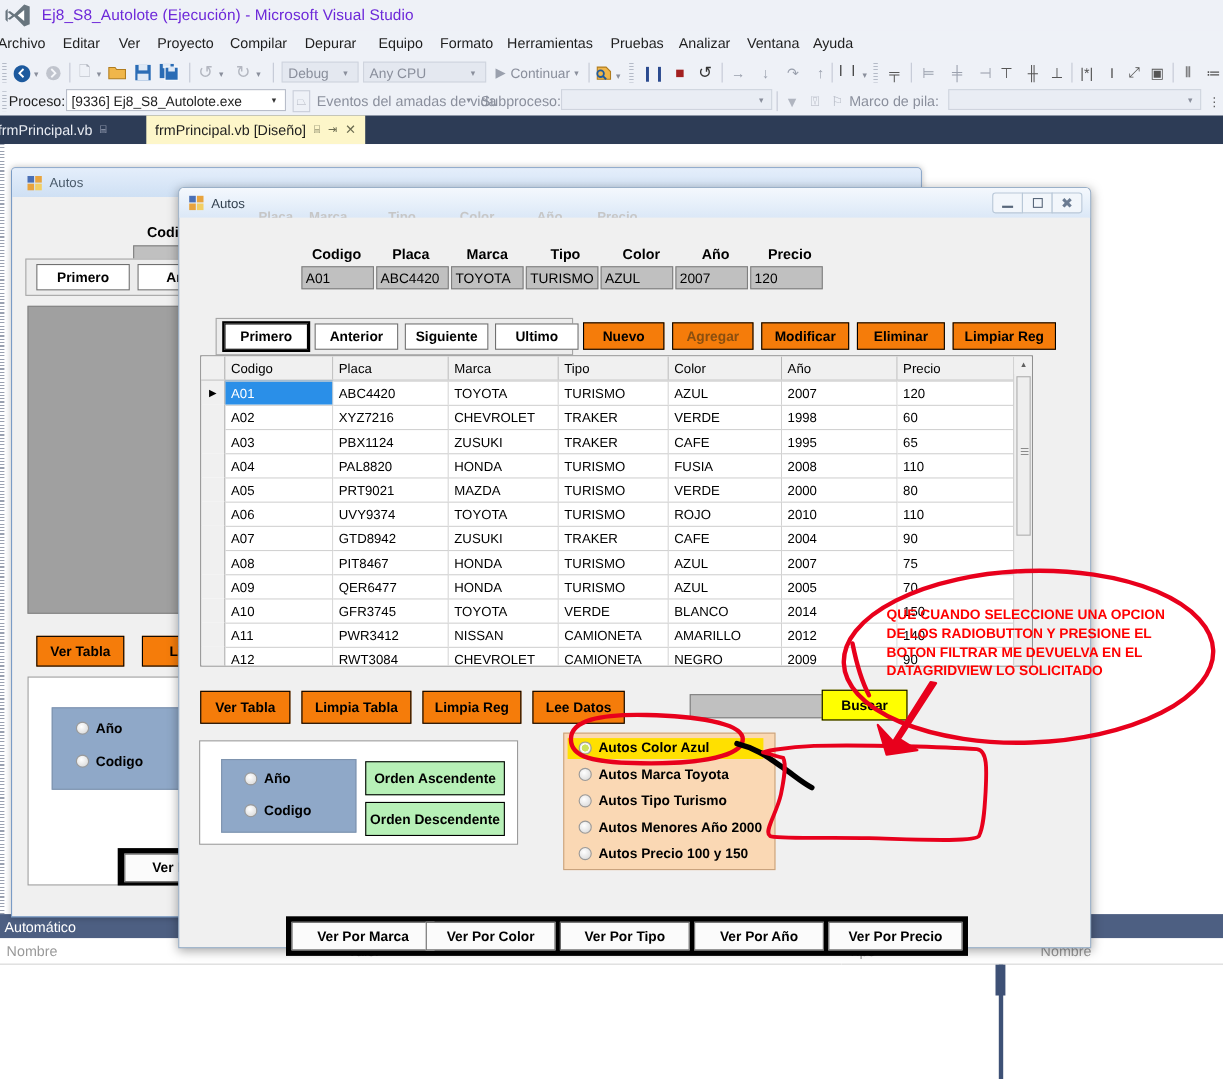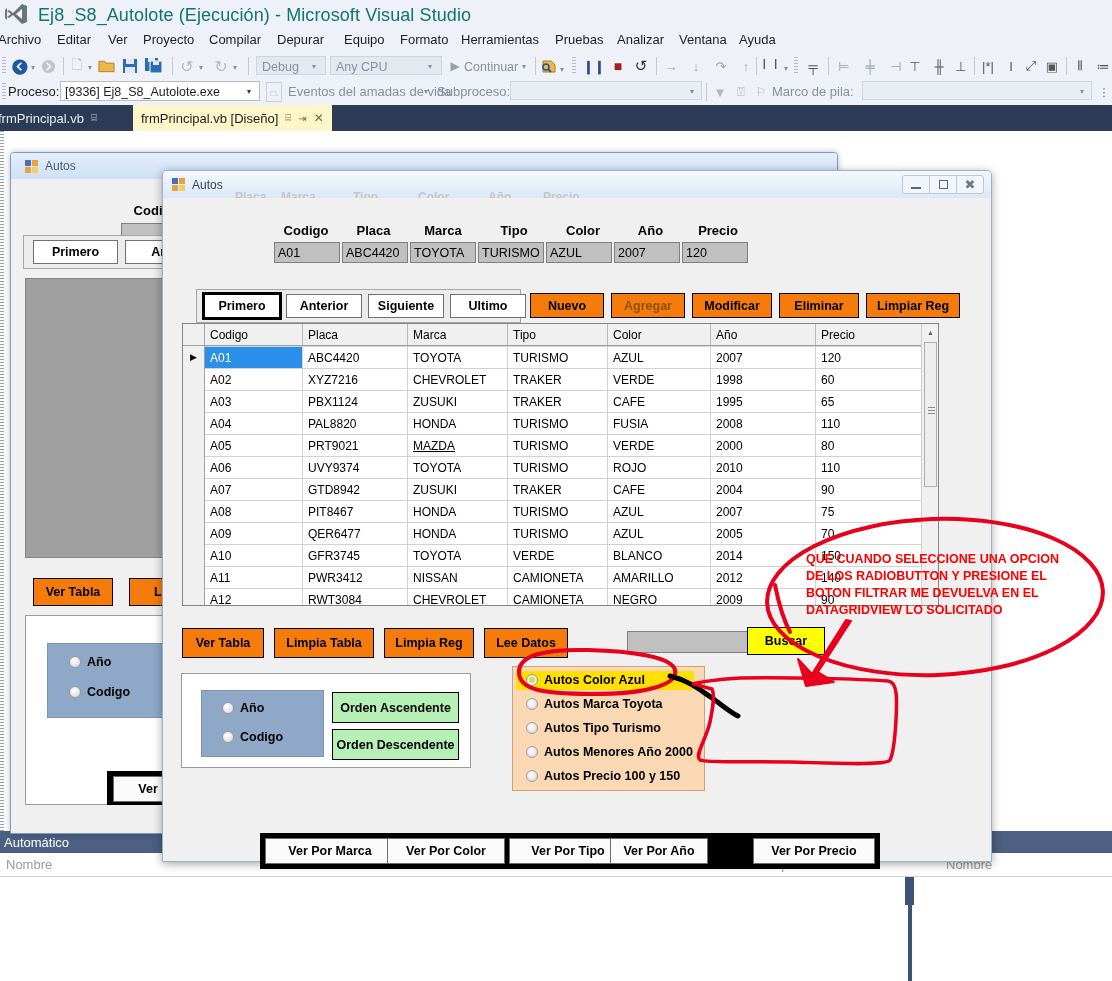--- a/index.html
+++ b/index.html
@@ -11,22 +11,22 @@
     font-size:12px; color:#1e1e1e;
     -webkit-font-smoothing:antialiased;
   }
 
   
   #vs-shell { position:absolute; left:0; top:0; width:1112px; height:981px;
     background:#eef1f7; }
 
   .vs-titlebar { position:absolute; left:0; top:0; width:1112px; height:28px;
     background:#eef1f7; }
-  .vs-title-text { position:absolute; left:38px; top:5px; font-size:18px;
-    color:#0f766e; letter-spacing:.1px; white-space:nowrap; }
+  .vs-title-text { position:absolute; left:38px; top:5px; font-size:14px;
+    color:#6d28d9; letter-spacing:.1px; white-space:nowrap; }
   .vs-logo { position:absolute; left:4px; top:3px; width:24px; height:22px; }
 
   .vs-menubar { position:absolute; left:0; top:28px; width:1112px; height:25px;
     background:#eef1f7; }
   .vs-menu-item { position:absolute; top:4px; font-size:13px; color:#1e1e1e;
     white-space:nowrap; padding:0 2px; cursor:default; }
 
   .vs-toolbar { position:absolute; left:0; top:53px; width:1112px; height:26px;
     background:#eef1f7; border-bottom:0; }
   .vs-toolbar2 { position:absolute; left:0; top:79px; width:1112px; height:26px;
@@ -493,21 +493,21 @@
               <div class="dgv-cell" style="width: 100px; flex: 0 0 100px;">HONDA</div>
               <div class="dgv-cell" style="width: 100px; flex: 0 0 100px;">TURISMO</div>
               <div class="dgv-cell" style="width: 103px; flex: 0 0 103px;">FUSIA</div>
               <div class="dgv-cell" style="width: 105px; flex: 0 0 105px;">2008</div>
               <div class="dgv-cell" style="width: 107px; flex: 0 0 107px;">110</div>
             </div>
             <div class="dgv-row">
               <div class="dgv-rowhdr"></div>
               <div class="dgv-cell" style="width: 98px; flex: 0 0 98px;">A05</div>
               <div class="dgv-cell" style="width: 105px; flex: 0 0 105px;">PRT9021</div>
-              <div class="dgv-cell" style="width: 100px; flex: 0 0 100px; text-decoration: underline;">MAZDA</div>
+              <div class="dgv-cell" style="width: 100px; flex: 0 0 100px;">MAZDA</div>
               <div class="dgv-cell" style="width: 100px; flex: 0 0 100px;">TURISMO</div>
               <div class="dgv-cell" style="width: 103px; flex: 0 0 103px;">VERDE</div>
               <div class="dgv-cell" style="width: 105px; flex: 0 0 105px;">2000</div>
               <div class="dgv-cell" style="width: 107px; flex: 0 0 107px;">80</div>
             </div>
             <div class="dgv-row">
               <div class="dgv-rowhdr"></div>
               <div class="dgv-cell" style="width: 98px; flex: 0 0 98px;">A06</div>
               <div class="dgv-cell" style="width: 105px; flex: 0 0 105px;">UVY9374</div>
               <div class="dgv-cell" style="width: 100px; flex: 0 0 100px;">TOYOTA</div>
@@ -626,21 +626,21 @@
       <div class="radio" style="left:362px;top:571px">
         <span class="dot"></span>
         <span>Autos Precio 100 y 150</span>
       </div>
 
 
       <div class="bottom-bar" style="left:96px;top:635px;width:620px;height:36px">
         <div class="btn-white" style="position:absolute;left:5px;top:5px;width:130px">Ver Por Marca</div>
         <div class="btn-white" style="position:absolute;left:127px;top:5px;width:118px">Ver Por Color</div>
         <div class="btn-white" style="position:absolute;left:249px;top:5px;width:118px">Ver Por Tipo</div>
-        <div class="btn-white" style="position:absolute;left:350px;top:5px;width:98px">Ver Por Año</div>
+        <div class="btn-white" style="position:absolute;left:371px;top:5px;width:118px">Ver Por Año</div>
         <div class="btn-white" style="position:absolute;left:493px;top:5px;width:122px">Ver Por Precio</div>
       </div>
 
     </div>
   </div>
 
 </div>
 
 <svg id="annot" viewBox="0 0 1112 981">
 

